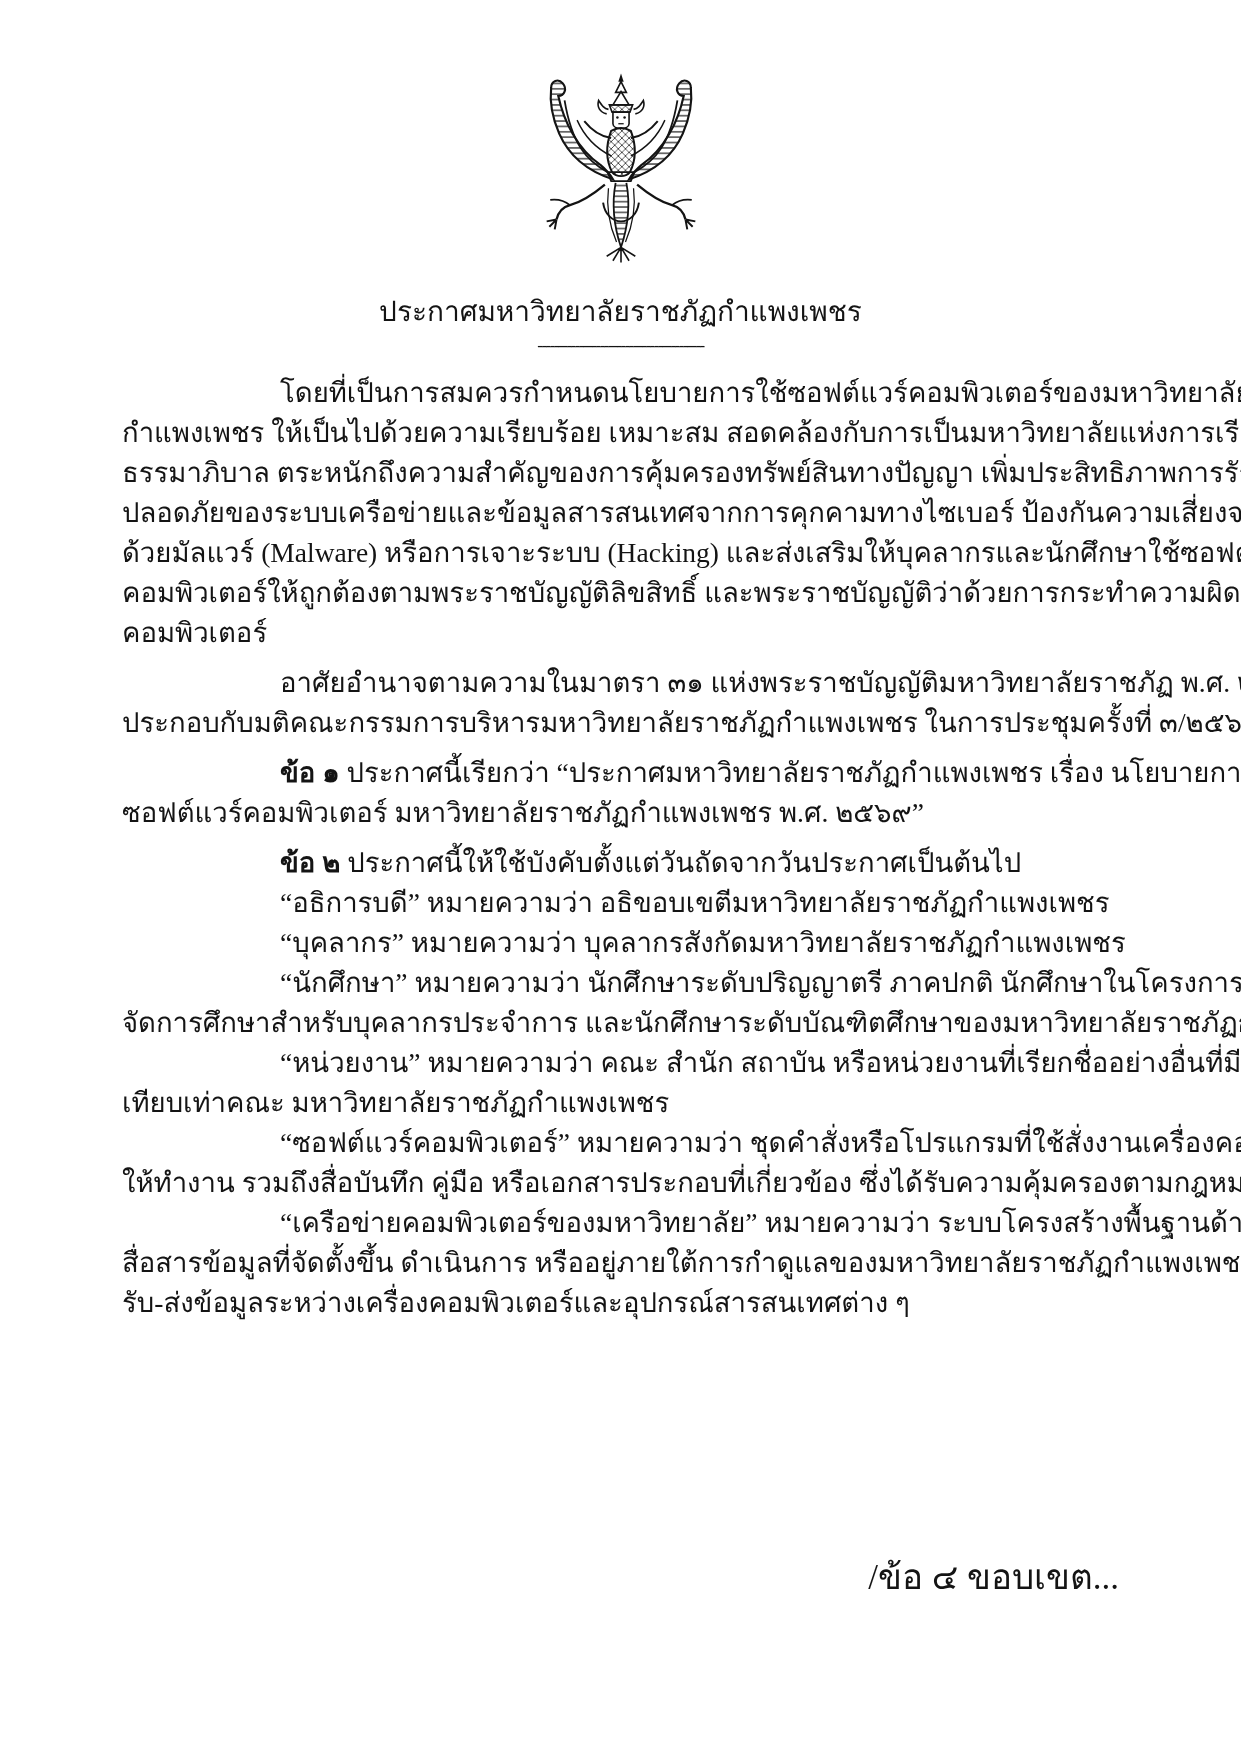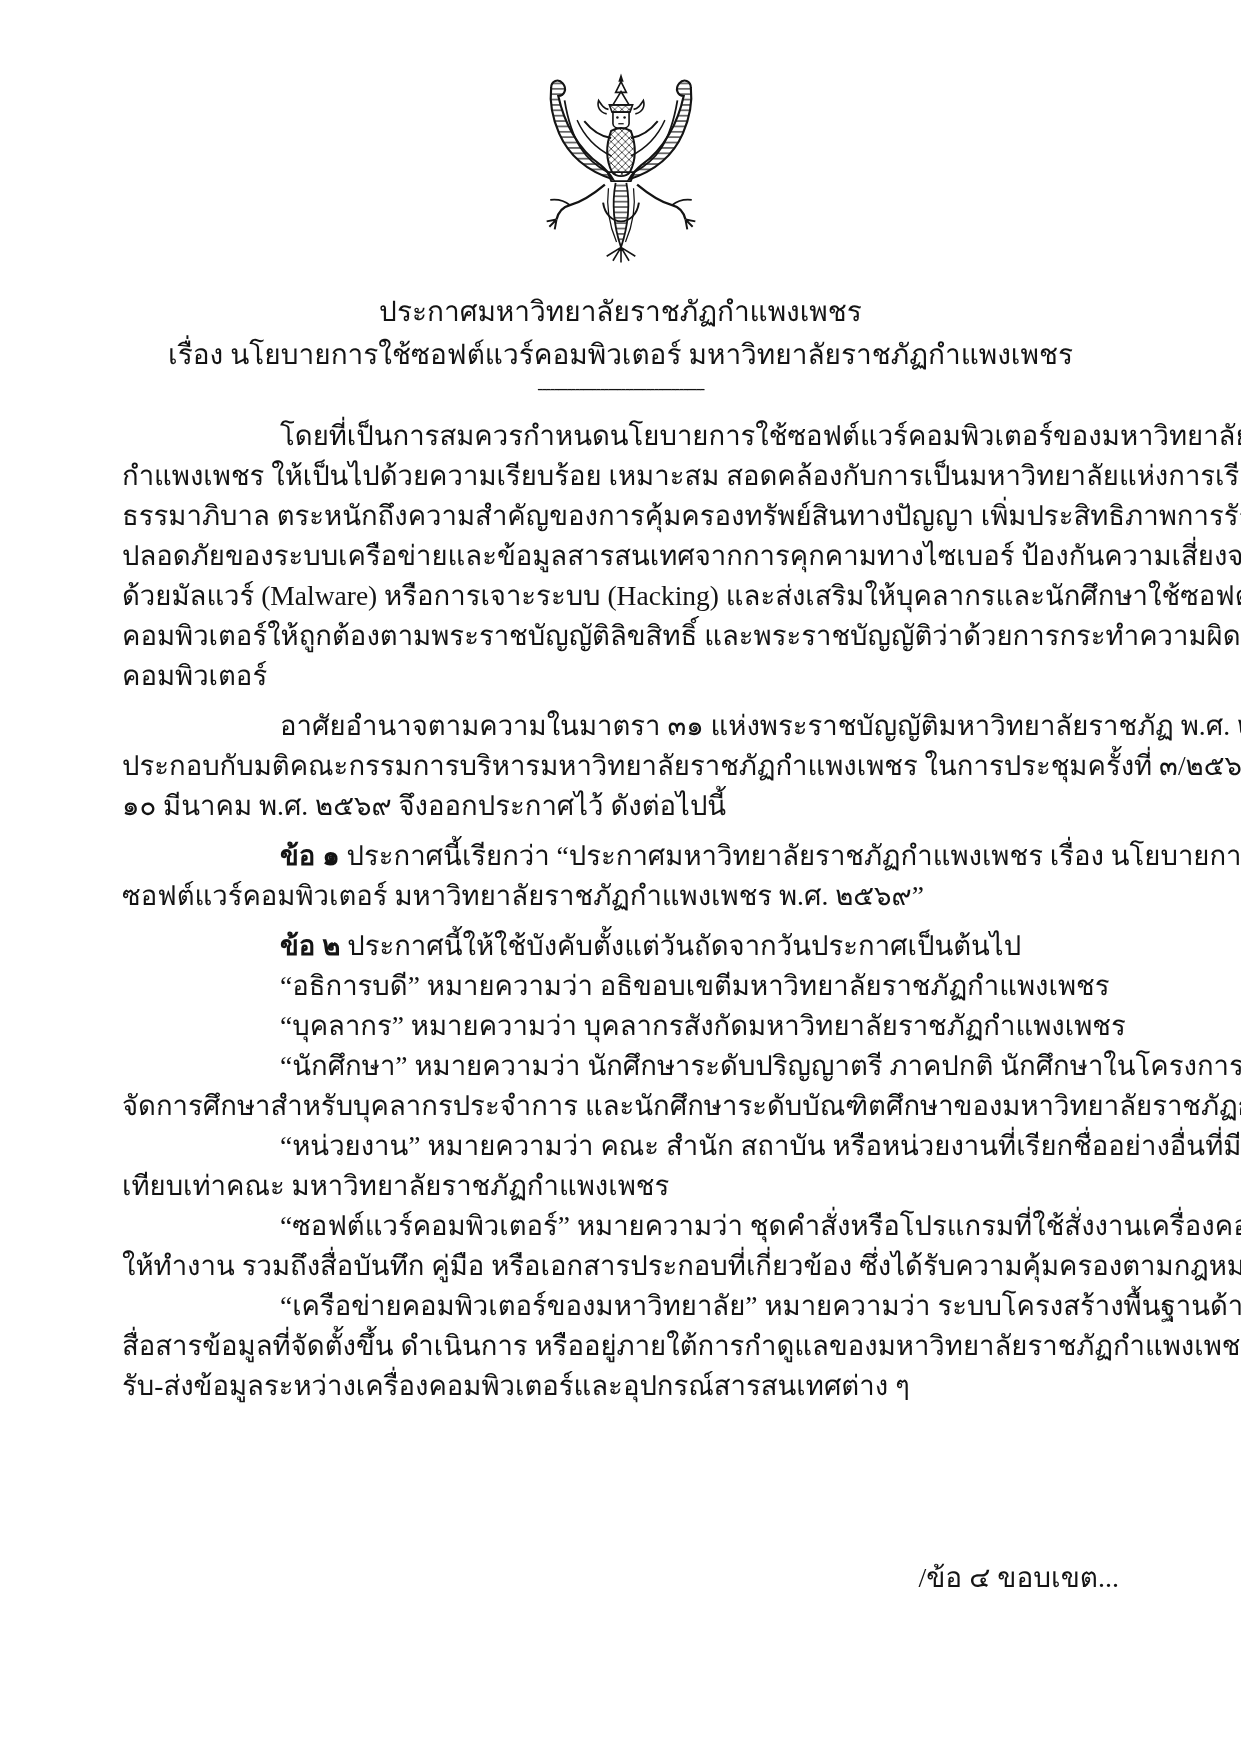--- a/index.html
+++ b/index.html
@@ -31,21 +31,21 @@
   }
   .para{margin:0;}
   .para.spaced{margin-top:10px;}
   .line{white-space:nowrap;}
   .line.first{padding-left:158px;}
   .bold{font-weight:700;text-align:center;}
   .footer-note{
     position:absolute;
     top:1548px;
     right:122px;
-    font-size:28px;
+    font-size:35px;
     line-height:36px;
   }
 </style>
 </head>
 <body>
 
 <div class="page">
 
   <svg class="emblem" width="206" height="222" viewBox="0 0 230 230" aria-hidden="true">
     <defs>
@@ -93,38 +93,36 @@
     <path d="M95,148 C99,176 131,176 135,148" fill="none" stroke="#141414" stroke-width="2.2"></path>
     <path d="M109,126 C103,158 111,186 115,198 C119,186 127,158 121,126" fill="url(#fp)" stroke="#141414" stroke-width="2"></path>
     <path d="M101,132 C98,156 104,178 110,192" fill="none" stroke="#141414" stroke-width="1.4"></path>
     <path d="M129,132 C132,156 126,178 120,192" fill="none" stroke="#141414" stroke-width="1.4"></path>
 
     <path d="M115,198 l-9,15 M115,198 l9,15 M115,198 v17 M115,198 l-16,10 M115,198 l16,10" fill="none" stroke="#141414" stroke-width="1.8"></path>
   </svg>
 
   <div class="doc-header">
     <div class="hline">ประกาศมหาวิทยาลัยราชภัฏกำแพงเพชร</div>
-    <div class="hline">เรื่อง นโยบายการใช้ซอฟต์แวร์คอมพิวเตอร์ มหาวิทยาลัยราชภัฏกำแพงเพชร</div>
   </div>
   <div class="divider">----------------------------------------</div>
 
   <div class="doc-body">
       <div class="para">
         <div class="line first"><span>โดยที่เป็นการสมควรกำหนดนโยบายการใช้ซอฟต์แวร์คอมพิวเตอร์ของมหาวิทยาลัยราชภัฏ</span></div>
         <div class="line"><span>กำแพงเพชร ให้เป็นไปด้วยความเรียบร้อย เหมาะสม สอดคล้องกับการเป็นมหาวิทยาลัยแห่งการเรียนรู้ที่มี</span></div>
         <div class="line"><span>ธรรมาภิบาล ตระหนักถึงความสำคัญของการคุ้มครองทรัพย์สินทางปัญญา เพิ่มประสิทธิภาพการรักษาความ</span></div>
         <div class="line"><span>ปลอดภัยของระบบเครือข่ายและข้อมูลสารสนเทศจากการคุกคามทางไซเบอร์ ป้องกันความเสี่ยงจากการถูกโจมตี</span></div>
         <div class="line"><span>ด้วยมัลแวร์ (Malware) หรือการเจาะระบบ (Hacking) และส่งเสริมให้บุคลากรและนักศึกษาใช้ซอฟต์แวร์</span></div>
         <div class="line"><span>คอมพิวเตอร์ให้ถูกต้องตามพระราชบัญญัติลิขสิทธิ์ และพระราชบัญญัติว่าด้วยการกระทำความผิดเกี่ยวกับ</span></div>
         <div class="line"><span>คอมพิวเตอร์</span></div>
       </div>
       <div class="para spaced">
         <div class="line first"><span>อาศัยอำนาจตามความในมาตรา ๓๑ แห่งพระราชบัญญัติมหาวิทยาลัยราชภัฏ พ.ศ. ๒๕๔๗</span></div>
         <div class="line"><span>ประกอบกับมติคณะกรรมการบริหารมหาวิทยาลัยราชภัฏกำแพงเพชร ในการประชุมครั้งที่ ๓/๒๕๖๙ เมื่อวันที่</span></div>
-        <div class="line"><span>๑๐ มีนาคม พ.ศ. ๒๕๖๙ จึงออกประกาศไว้ ดังต่อไปนี้</span></div>
       </div>
       <div class="para spaced">
         <div class="line first"><span class="bold">ข้อ ๑</span><span> ประกาศนี้เรียกว่า “ประกาศมหาวิทยาลัยราชภัฏกำแพงเพชร เรื่อง นโยบายการใช้</span></div>
         <div class="line"><span>ซอฟต์แวร์คอมพิวเตอร์ มหาวิทยาลัยราชภัฏกำแพงเพชร พ.ศ. ๒๕๖๙”</span></div>
       </div>
       <div class="para spaced">
         <div class="line first"><span class="bold">ข้อ ๒</span><span> ประกาศนี้ให้ใช้บังคับตั้งแต่วันถัดจากวันประกาศเป็นต้นไป</span></div>
       </div>
       <div class="para">
         <div class="line first"><span>“อธิการบดี” หมายความว่า อธิขอบเขตีมหาวิทยาลัยราชภัฏกำแพงเพชร</span></div>

